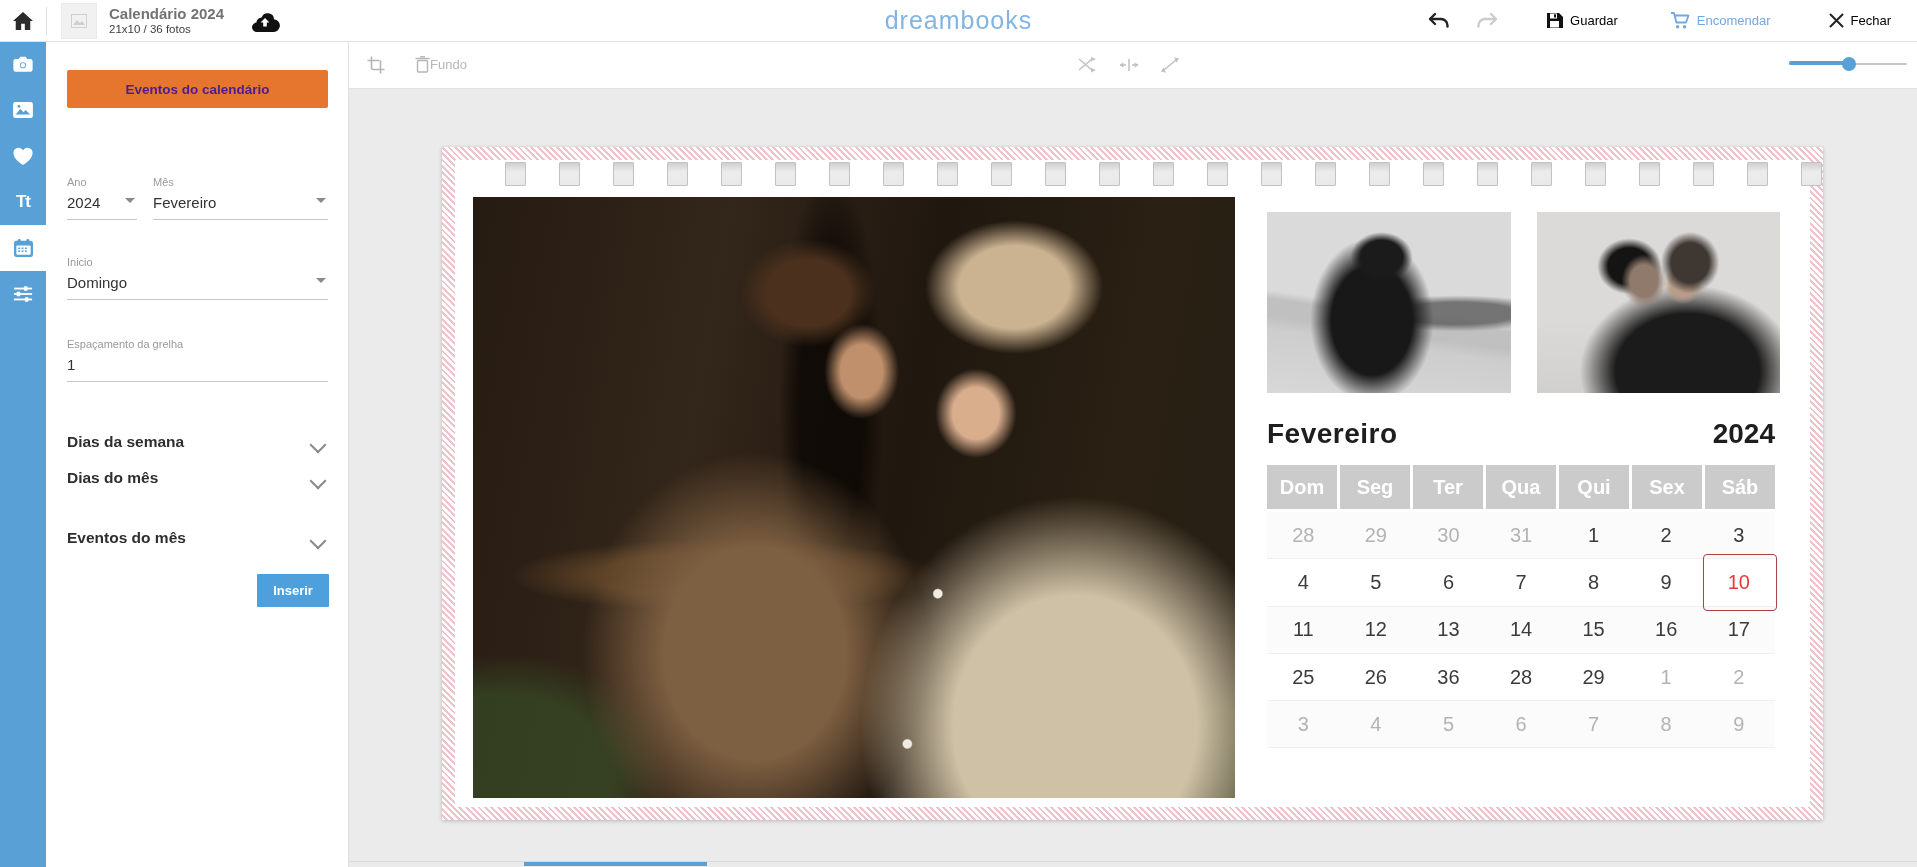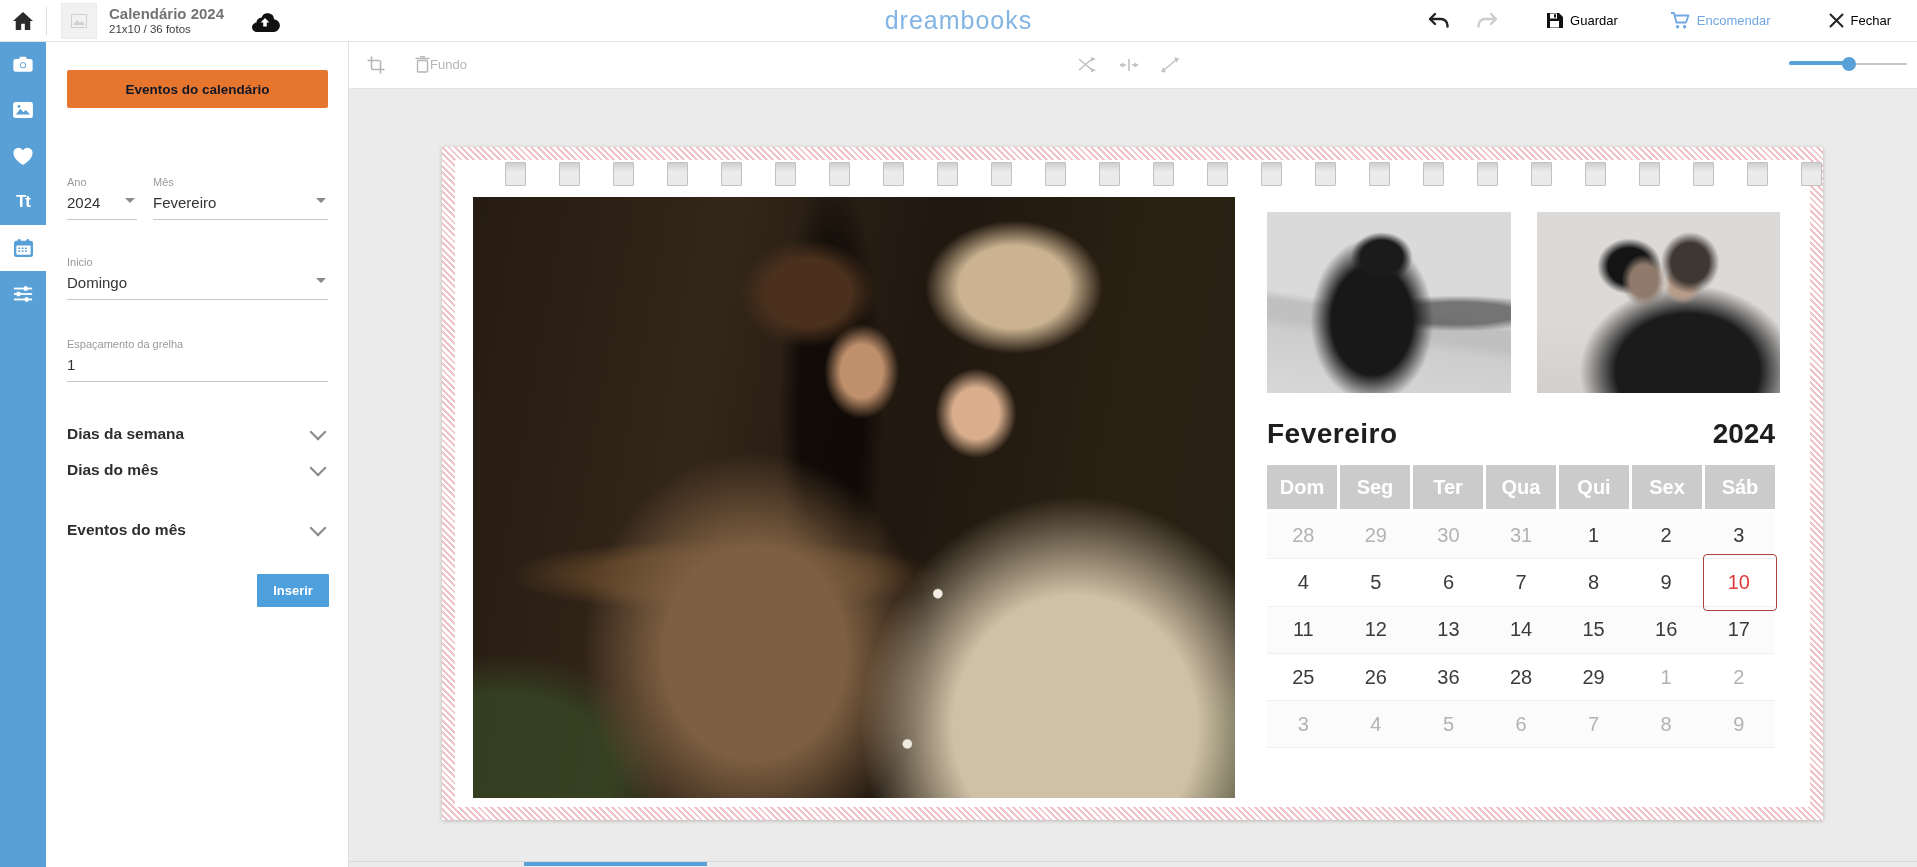--- a/index.html
+++ b/index.html
@@ -36,33 +36,33 @@
              color:#fff;cursor:pointer;}
   .rail-item.active{background:#fff;color:#58a0d6;}
   .rail-item svg .cut{fill:#58a0d6;}
   .rail-item.active svg .cut{fill:#fff;}
   .tt-glyph{font-weight:bold;font-size:17px;letter-spacing:-1px;}
 
   
   .panel{position:absolute;left:46px;top:41px;width:302px;height:826px;background:#fff;
          border-right:1px solid #e0e0e0;z-index:10;}
   .events-btn{position:absolute;left:21px;top:29px;width:261px;height:38px;background:#e6762e;
-              border:none;border-radius:2px;color:#0f172a;font-weight:bold;font-size:13.5px;
+              border:none;border-radius:2px;color:#4c1d95;font-weight:bold;font-size:13.5px;
               font-family:inherit;cursor:pointer;}
   .field{position:absolute;}
   .field .flabel{font-size:11px;color:#9a9a9a;margin-bottom:6px;}
   .field .fval{font-size:15px;color:#333;padding-bottom:8px;border-bottom:1px solid #c6c6c6;
                position:relative;cursor:pointer;}
   .field .arrow{position:absolute;right:2px;top:4px;width:0;height:0;border-left:5px solid transparent;
                 border-right:5px solid transparent;border-top:5px solid #8a8a8a;}
   .f-ano{left:21px;top:135px;width:70px;}
   .f-mes{left:107px;top:135px;width:175px;}
   .f-inicio{left:21px;top:215px;width:261px;}
   .f-esp{left:21px;top:297px;width:261px;}
-  .accordion{position:absolute;left:21px;width:261px;height:34px;display:flex;align-items:center;
+  .accordion{position:absolute;left:21px;width:261px;height:34px;display:flex;align-items:flex-end;
              justify-content:space-between;cursor:pointer;}
   .accordion .alabel{font-size:15.5px;font-weight:bold;color:#2e2e2e;}
   .acc-1{top:376px;} .acc-2{top:412px;} .acc-3{top:472px;}
   .chev{width:10px;height:10px;border-right:2px solid #8a8a8a;border-bottom:2px solid #8a8a8a;
         transform:rotate(45deg);margin-right:4px;margin-top:-4px;}
   .inserir-btn{position:absolute;left:211px;top:533px;width:72px;height:33px;background:#4da0dc;
                border:none;border-radius:1px;color:#fff;font-weight:bold;font-size:13px;
                font-family:inherit;cursor:pointer;}
 
   

